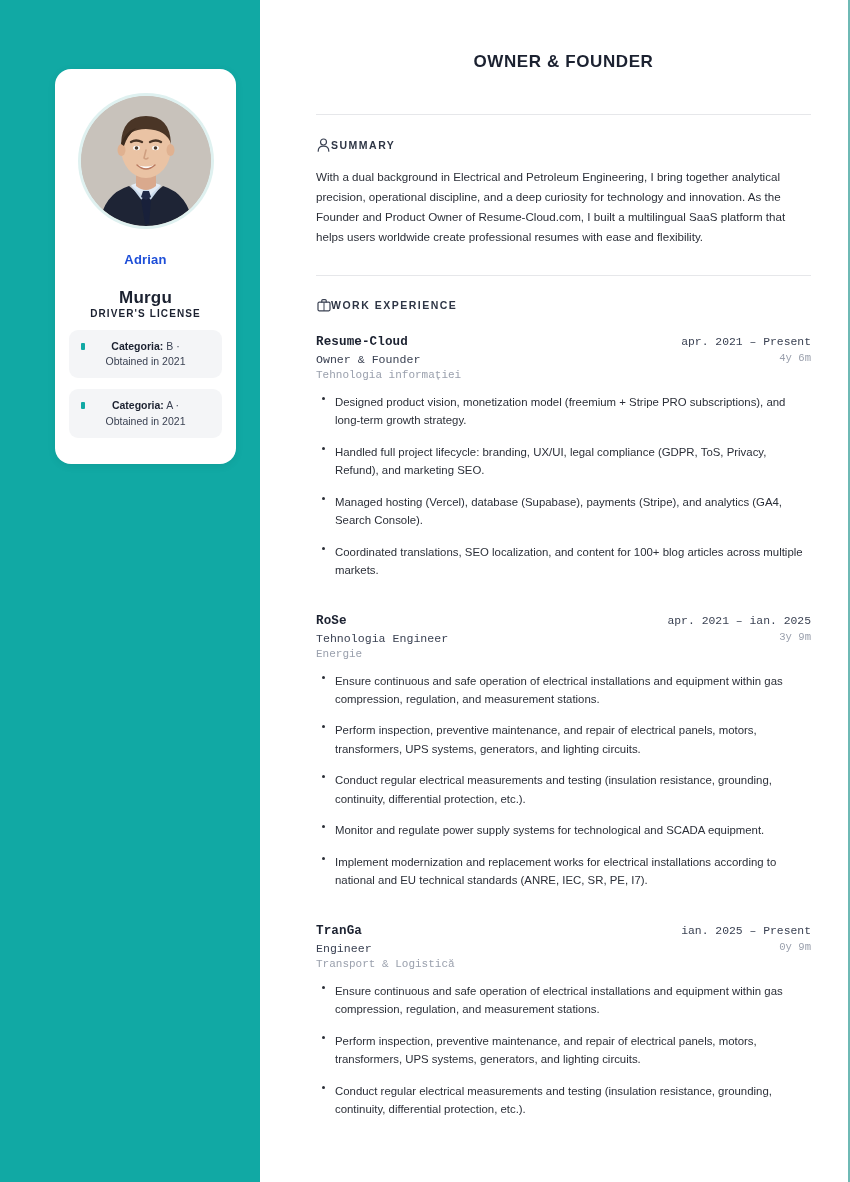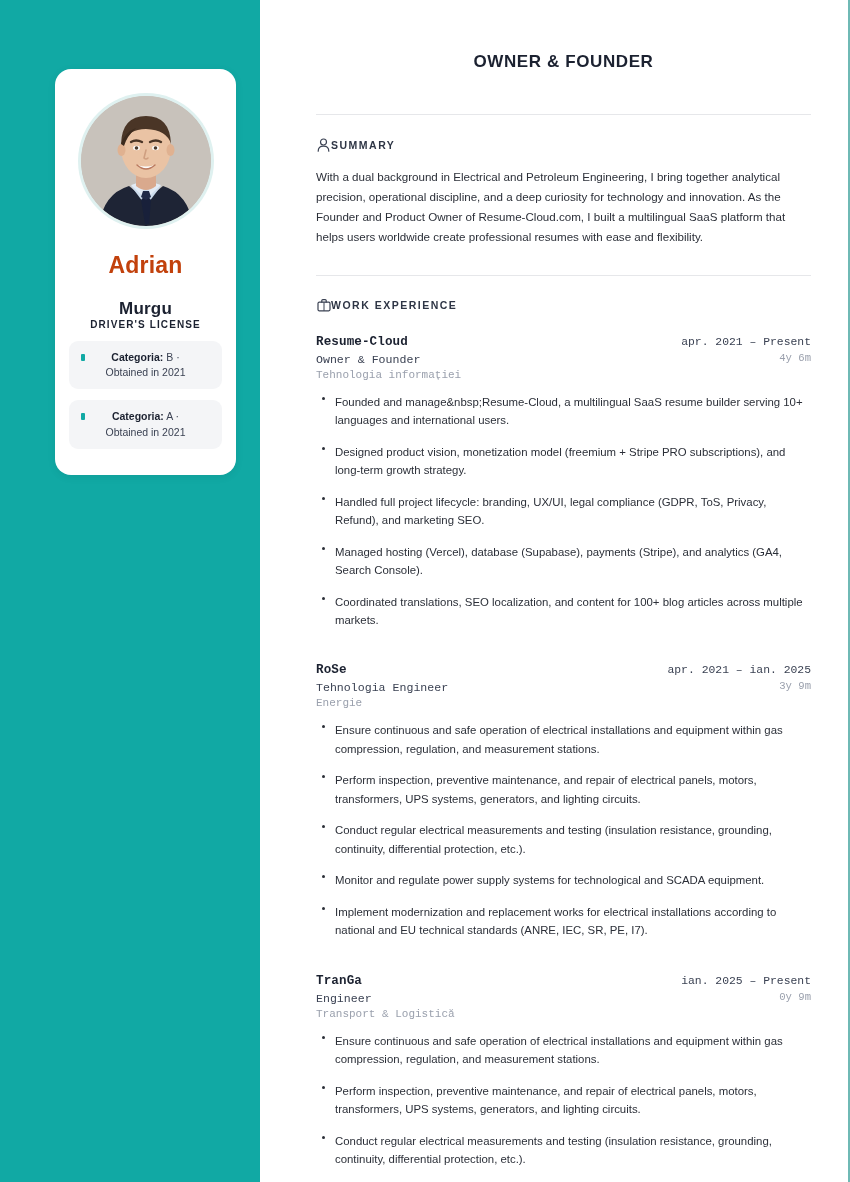--- a/index.html
+++ b/index.html
@@ -56,23 +56,23 @@
     height: 130px;
     border-radius: 50%;
     overflow: hidden;
     position: relative;
     background: #c9c3bd;
   }
   .avatar svg { display: block; width: 130px; height: 130px; }
 
   .person-name {
     margin-top: 24px;
-    font-size: 23px;
-    font-weight: 800;
-    color: #c2410c;
+    font-size: 13px;
+    font-weight: 800;
+    color: #1d4ed8;
     letter-spacing: 0.2px;
     line-height: 1.1;
   }
   .person-surname {
     margin-top: 22px;
     font-size: 17px;
     font-weight: 800;
     color: #1b2130;
     letter-spacing: 0.2px;
     line-height: 1.1;
@@ -335,21 +335,20 @@
             <div class="job-company">Resume-Cloud</div>
             <div class="job-role">Owner &amp; Founder</div>
             <div class="job-field">Tehnologia informației</div>
           </div>
           <div class="job-right">
             <div class="job-dates">apr. 2021 – Present</div>
             <div class="job-duration">4y 6m</div>
           </div>
         </div>
         <div class="bullets">
-          <div class="bullet">Founded and manage&amp;nbsp;Resume-Cloud, a multilingual SaaS resume builder serving 10+ languages and international users.</div>
           <div class="bullet">Designed product vision, monetization model (freemium + Stripe PRO subscriptions), and long-term growth strategy.</div>
           <div class="bullet">Handled full project lifecycle: branding, UX/UI, legal compliance (GDPR, ToS, Privacy, Refund), and marketing SEO.</div>
           <div class="bullet">Managed hosting (Vercel), database (Supabase), payments (Stripe), and analytics (GA4, Search Console).</div>
           <div class="bullet">Coordinated translations, SEO localization, and content for 100+ blog articles across multiple markets.</div>
         </div>
       </div>
 
       <div class="job">
         <div class="job-head">
           <div class="job-left">

